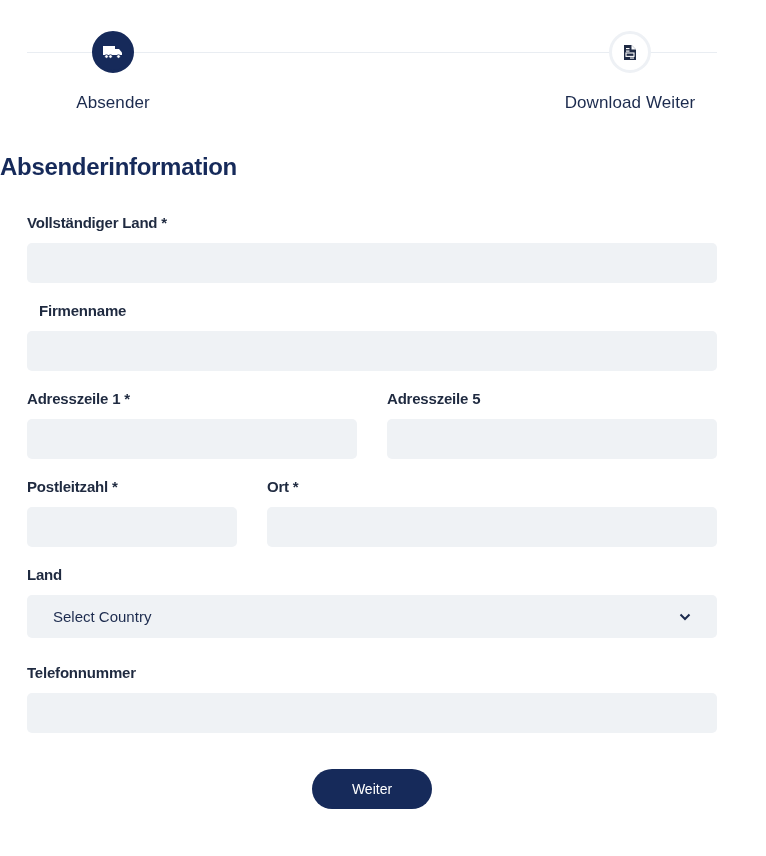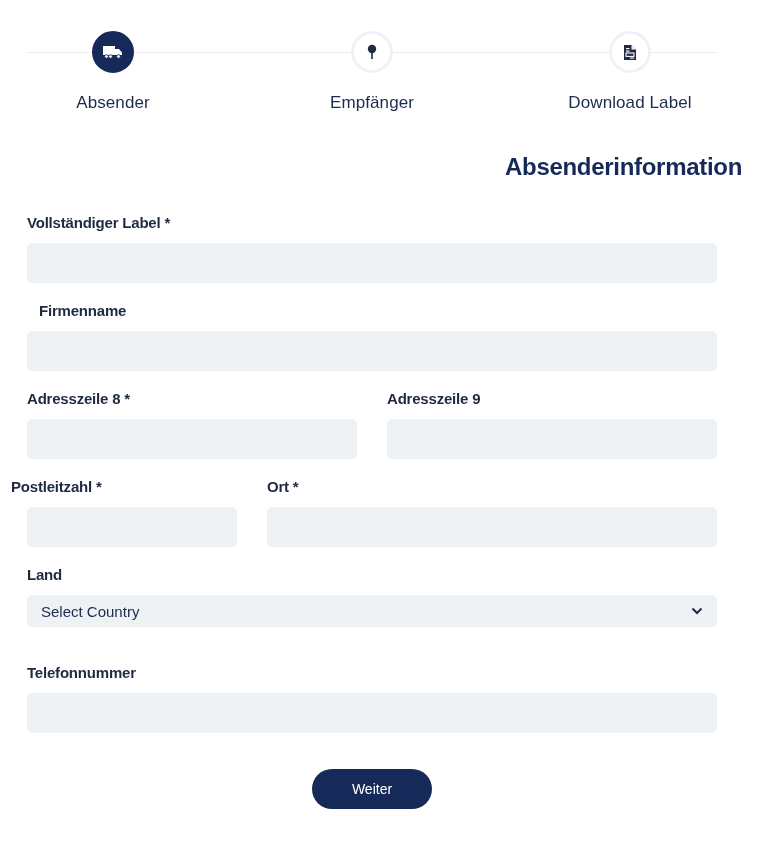--- a/index.html
+++ b/index.html
@@ -19,37 +19,37 @@
       display: flex; align-items: center; justify-content: center;
       background: #ffffff; border: 3px solid #eef1f5; position: relative;
     }
     .step.active .step-circle { background: #162a5a; border-color: #162a5a; }
     .step-label {
       margin-top: 20px; font-size: 17px; color: #1c2b4e; letter-spacing: 0.1px;
     }
 
     
     .title {
-      position: absolute; left: 0; width: 742px; top: 153px; text-align: right;
+      position: absolute; left: 0; width: 742px; top: 153px; text-align: left;
       font-size: 24px; font-weight: bold; color: #162a5a; letter-spacing: -0.3px;
     }
 
     
     .label {
       position: absolute; font-size: 15px; font-weight: bold; color: #1f2a40;
       letter-spacing: -0.2px;
     }
     .input {
       position: absolute; height: 40px; background: #eff2f5; border: none;
       border-radius: 5px; outline: none; font-size: 15px; color: #1c2b4e;
       font-family: "Liberation Sans", sans-serif; padding: 0 13px;
     }
     .select {
-      position: absolute; height: 32px; background: #eff2f5; border-radius: 5px;
-      display: flex; align-items: center; padding: 0 14px; cursor: pointer;
+      position: absolute; height: 43px; background: #eff2f5; border-radius: 5px;
+      display: flex; align-items: center; padding: 0 26px; cursor: pointer;
     }
     .select-text { font-size: 15px; color: #1c2b4e; flex: 1; }
     .chev { width: 12px; height: 8px; }
 
     .btn {
       position: absolute; left: 312px; top: 769px; width: 120px; height: 40px;
       border-radius: 20px; background: #162a5a; color: #ffffff; border: none;
       font-size: 14px; font-family: "Liberation Sans", sans-serif; cursor: pointer;
     }
   </style>
@@ -67,60 +67,51 @@
           <rect x="0" y="1" width="12" height="9" fill="#ffffff"></rect>
           <path d="M12 4 H16 L19 7.5 V10 H12 Z" fill="#ffffff"></path>
           <circle cx="3.5" cy="11.5" r="1.8" fill="#ffffff" stroke="#162a5a" stroke-width="0.8"></circle>
           <circle cx="7.5" cy="11.5" r="1.8" fill="#ffffff" stroke="#162a5a" stroke-width="0.8"></circle>
           <circle cx="15.5" cy="11.5" r="1.8" fill="#ffffff" stroke="#162a5a" stroke-width="0.8"></circle>
         </svg>
       </div>
       <div class="step-label">Absender</div>
     </div>
 
-    <div class="step" style="left:345px;">
-      <div class="step-circle">
-        <svg width="10" height="16" viewBox="0 0 10 16">
-          <circle cx="5" cy="5" r="4.2" fill="#1f2a44"></circle>
-          <rect x="4.2" y="8" width="1.6" height="7" fill="#1f2a44"></rect>
-        </svg>
-      </div>
-      <div class="step-label">Empfänger</div>
-    </div>
 
     <div class="step" style="left:603px;">
       <div class="step-circle">
         <svg width="12" height="15" viewBox="0 0 12 15">
           <path d="M0 0 H7.5 L12 4.5 V15 H0 Z" fill="#1f2a44"></path>
           <path d="M7.5 0 V4.5 H12" fill="#ffffff"></path>
           <rect x="2" y="3" width="3.5" height="1.2" fill="#ffffff"></rect>
           <rect x="2" y="5.5" width="3.5" height="1.2" fill="#ffffff"></rect>
           <rect x="2" y="8" width="8" height="3.4" fill="none" stroke="#ffffff" stroke-width="1.1"></rect>
           <rect x="6" y="12.5" width="4" height="1.1" fill="#ffffff"></rect>
         </svg>
       </div>
-      <div class="step-label">Download Label</div>
+      <div class="step-label">Download Weiter</div>
     </div>
   </div>
 
   <div class="title">Absenderinformation</div>
 
-  <div class="label" style="left:27px; top:214px;">Vollständiger Label *</div>
+  <div class="label" style="left:27px; top:214px;">Vollständiger Land *</div>
   <input class="input" style="left: 27px; top: 243px; width: 690px;" value="">
 
   <div class="label" style="left:27px; top:302px;margin-left:12px;">Firmenname</div>
   <input class="input" style="left: 27px; top: 331px; width: 690px;" value="">
 
-  <div class="label" style="left:27px; top:390px;">Adresszeile 8 *</div>
+  <div class="label" style="left:27px; top:390px;">Adresszeile 1 *</div>
   <input class="input" style="left: 27px; top: 419px; width: 330px;" value="">
 
-  <div class="label" style="left:387px; top:390px;">Adresszeile 9</div>
+  <div class="label" style="left:387px; top:390px;">Adresszeile 5</div>
   <input class="input" style="left: 387px; top: 419px; width: 330px;" value="">
 
-  <div class="label" style="left:11px; top:478px;">Postleitzahl *</div>
+  <div class="label" style="left:27px; top:478px;">Postleitzahl *</div>
   <input class="input" style="left: 27px; top: 507px; width: 210px;" value="">
 
   <div class="label" style="left:267px; top:478px;">Ort *</div>
   <input class="input" style="left: 267px; top: 507px; width: 450px;" value="">
 
   <div class="label" style="left:27px; top:566px;">Land</div>
   <div class="select" style="left:27px; top:595px; width:690px;">
     <span class="select-text">Select Country</span>
     <svg class="chev" viewBox="0 0 12 8">
       <path d="M1.5 1.5 L6 6 L10.5 1.5" fill="none" stroke="#1c2b4e" stroke-width="2"></path>

